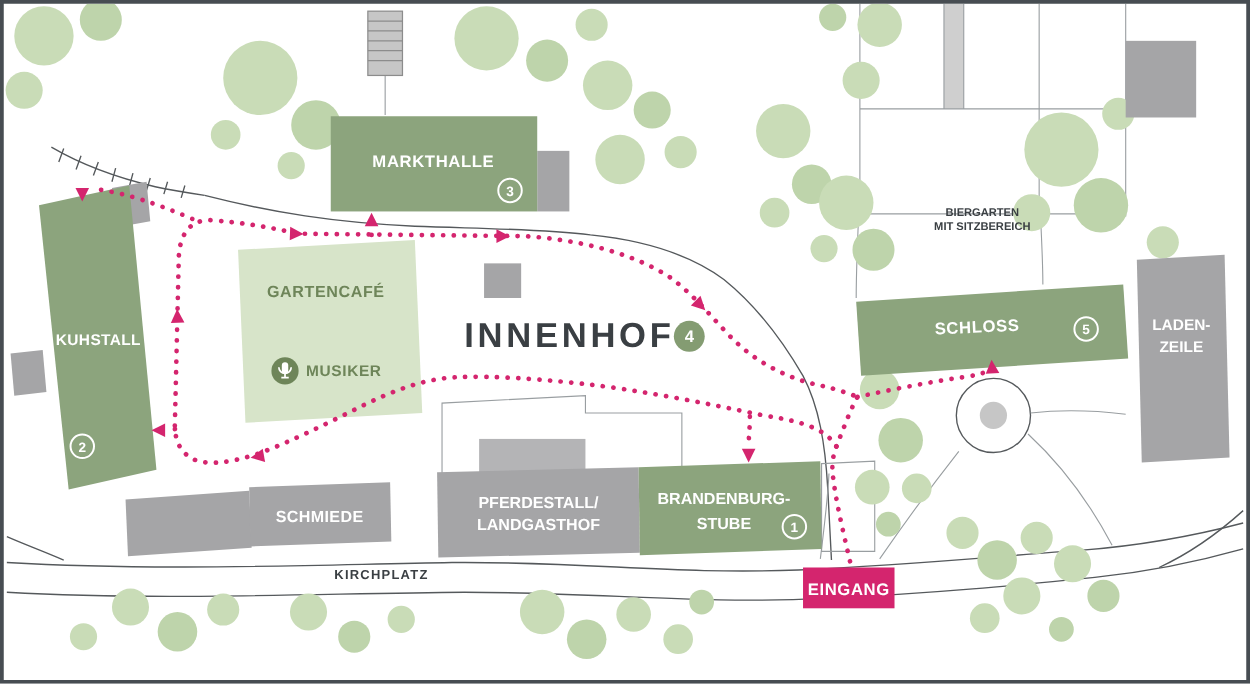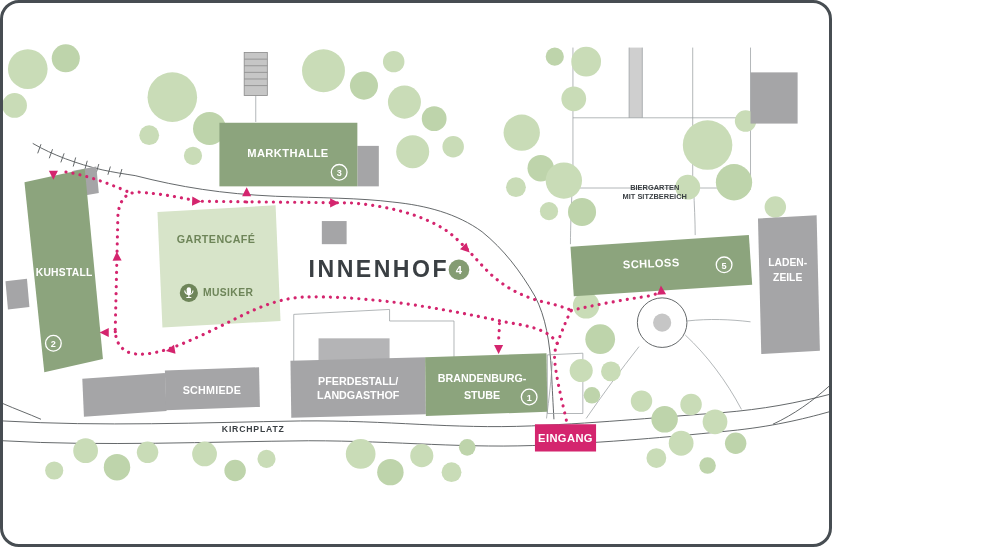--- a/index.html
+++ b/index.html
@@ -1,17 +1,17 @@
 <!DOCTYPE html>
 <html><head>
 <meta charset="utf-8">
 <style>
   html,body{margin:0;padding:0;background:#ffffff;}
-  .map-frame{position:relative;width:832px;height:547px;box-sizing:border-box;
-    border:3px solid #474D52;border-radius:19px;overflow:hidden;background:#fff;text-align:right;}
+  .map-frame{position:relative;width:1000px;height:547px;box-sizing:border-box;
+    border:3px solid #474D52;border-radius:0;overflow:hidden;background:#fff;text-align:right;}
   svg{display:block;width:100%;height:100%;}
   text{font-family:"Liberation Sans",sans-serif;font-weight:bold;}
   .tree{fill:#C9DCB7;}
   .tree2{fill:#BED4AB;}
   .bldg-green{fill:#8CA47D;}
   .bldg-gray{fill:#A5A5A7;}
   .bldg-light{fill:#D7E4C9;}
   .road{stroke:#55595C;stroke-width:1.1;fill:none;}
   .road-thin{stroke:#999EA1;stroke-width:0.9;fill:none;}
   .route{stroke:#D4256E;stroke-width:3.8;fill:none;stroke-linecap:round;stroke-dasharray:0.1 8.5;}

